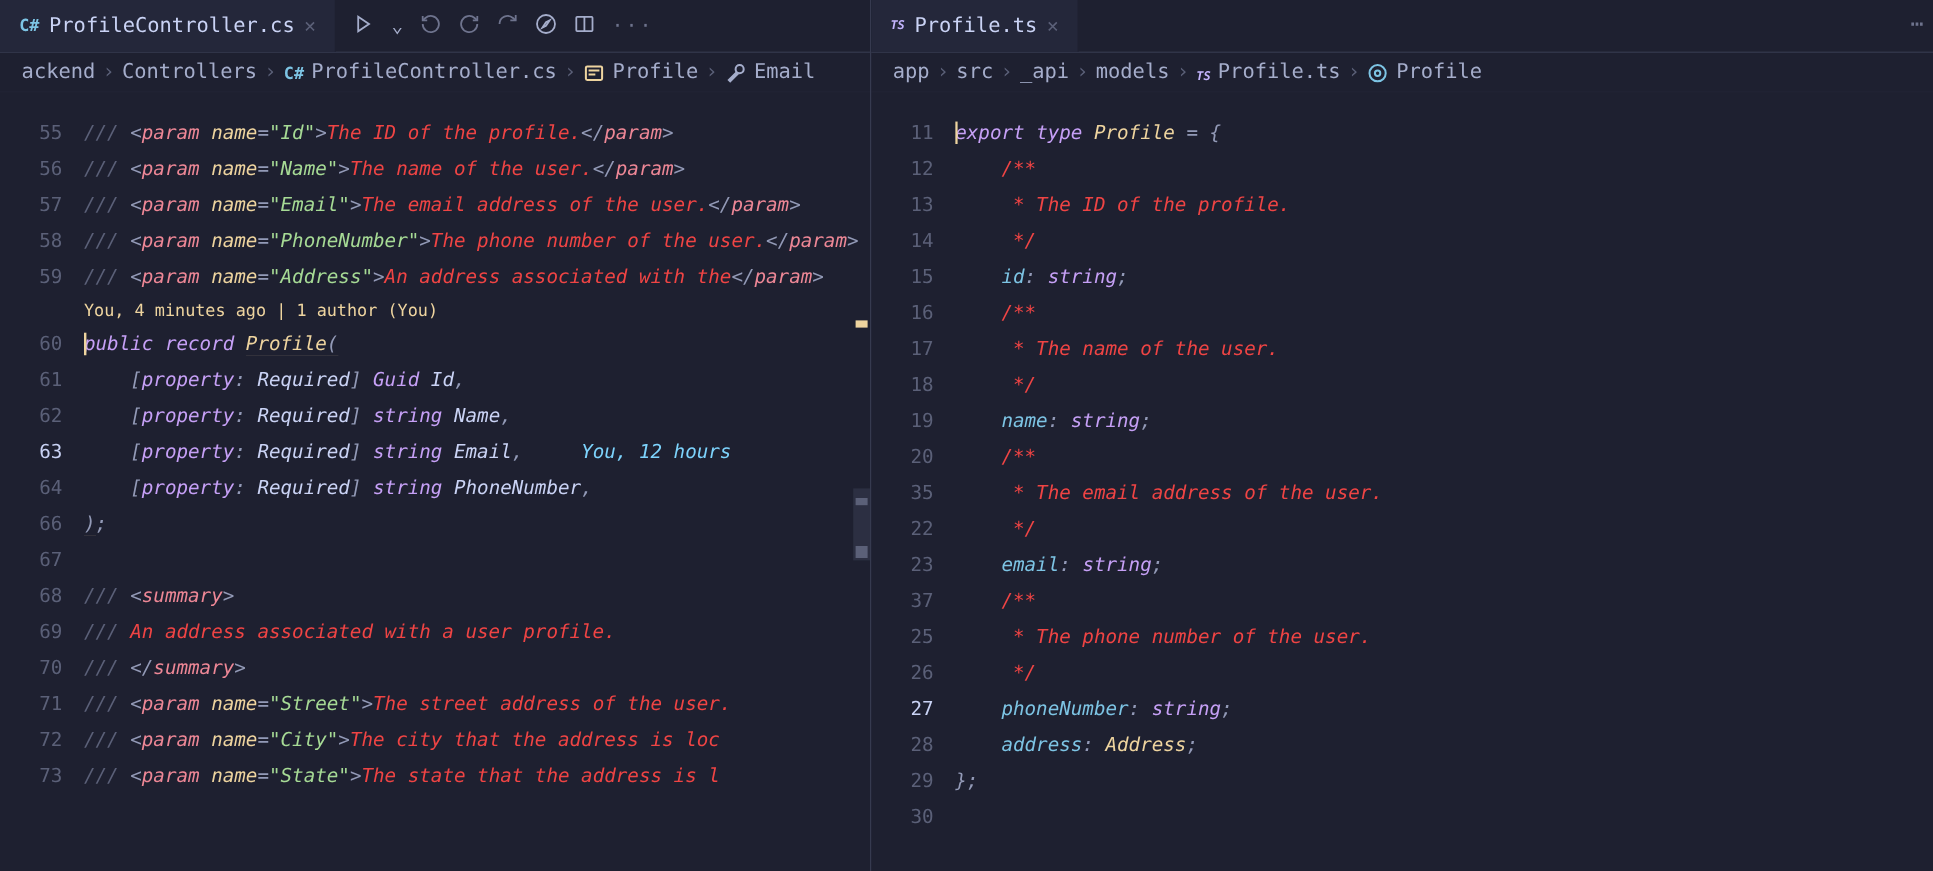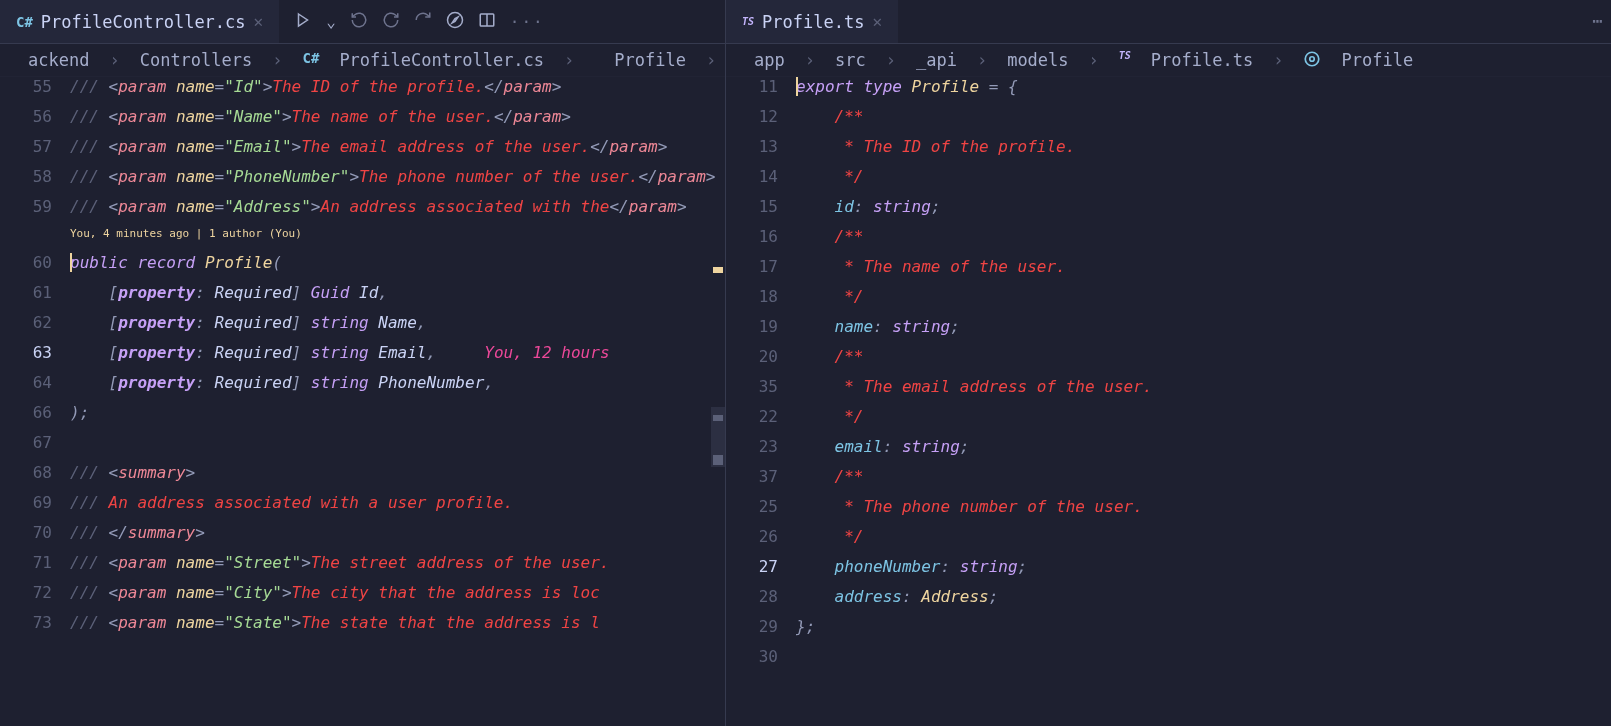--- a/index.html
+++ b/index.html
@@ -28,62 +28,62 @@
   .tab.active { background: #24273a; color: #cad3f5; }
   .tab .close { color: #5b6078; font-size: 16px; }
   .filetype-cs { color: #7dc4e4; font-weight: bold; font-size: 14px; }
   .filetype-ts { color: #c4b5fd; font-weight: bold; font-size: 10px; font-style: italic; }
 
   .toolbar { display: flex; align-items: center; gap: 14px; padding: 0 14px; color: #6e738d; }
   .toolbar svg, .toolbar .glyph { width: 18px; height: 18px; }
 
   
   .breadcrumbs {
-    display: flex; align-items: flex-start; gap: 20px;
-    padding: 6px 28px; font-size: 17px; color: #a5adcb;
+    display: flex; align-items: flex-end; gap: 6px;
+    padding: 6px 18px; font-size: 17px; color: #a5adcb;
     white-space: nowrap; overflow: hidden;
     border-bottom: 1px solid #363a4f22;
   }
   .breadcrumbs .chev { color: #5b6078; }
   .breadcrumbs .icon { width: 18px; height: 18px; display: inline-flex; align-items: center; justify-content: center; }
   .breadcrumbs .sym-record { color: #eed49f; }
   .breadcrumbs .sym-prop { color: #a5adcb; }
   .breadcrumbs .sym-int { color: #7dc4e4; }
 
   
   .editor { flex: 1; overflow: hidden; position: relative; font-style: italic; }
-  .editor .lines { position: absolute; inset: 0; overflow: hidden; }
+  .editor .lines { position: absolute; inset: 0; overflow: hidden; margin-top: 24px; }
   .line { display: flex; align-items: flex-start; height: 30px; white-space: pre; }
   .gutter {
     width: 70px; text-align: right; padding-right: 18px;
     color: #5b6078; font-style: normal; flex-shrink: 0;
     position: relative;
   }
   .gutter.active { color: #cad3f5; }
   .code { position: relative; flex: 1; overflow: hidden; }
-  .line.codelens { height: 26px; font-size: 11px; }
+  .line.codelens { height: 26px; font-size: 14px; }
   .line.codelens .code { color: #eed49f; font-style: normal; padding-left: 0; }
 
   .vbar {
     position: absolute; left: 0; top: 0; bottom: 0;
     width: 2px; background: #eed49f;
   }
 
   
   .c-comment { color: #5b6078; }
   .c-tag { color: #ed8796; }
   .c-attr { color: #eed49f; }
   .c-str { color: #a6da95; }
   .c-doc { color: #ef4444; }
   .c-kw { color: #c6a0f6; }
   .c-type { color: #eed49f; }
   .c-ident { color: #cad3f5; font-style: italic; }
   .c-punc { color: #939ab7; }
-  .c-prop { color: #c6a0f6; font-style: italic; font-weight: bold; }
-  .c-ghost { color: #ec4899; }
+  .c-prop { color: #c6a0f6; font-style: italic; }
+  .c-ghost { color: #7dd3fc; }
   .c-tsprop { color: #7dc4e4; }
 
   .underline-hint { border-bottom: 1px solid #eed49f88; }
 
   
   .ruler {
     position: absolute; right: 0; top: 0; bottom: 0; width: 14px;
     background: #1e203000;
   }
   .ruler .mark { position: absolute; right: 2px; width: 10px; height: 6px; background: #eed49f; }

